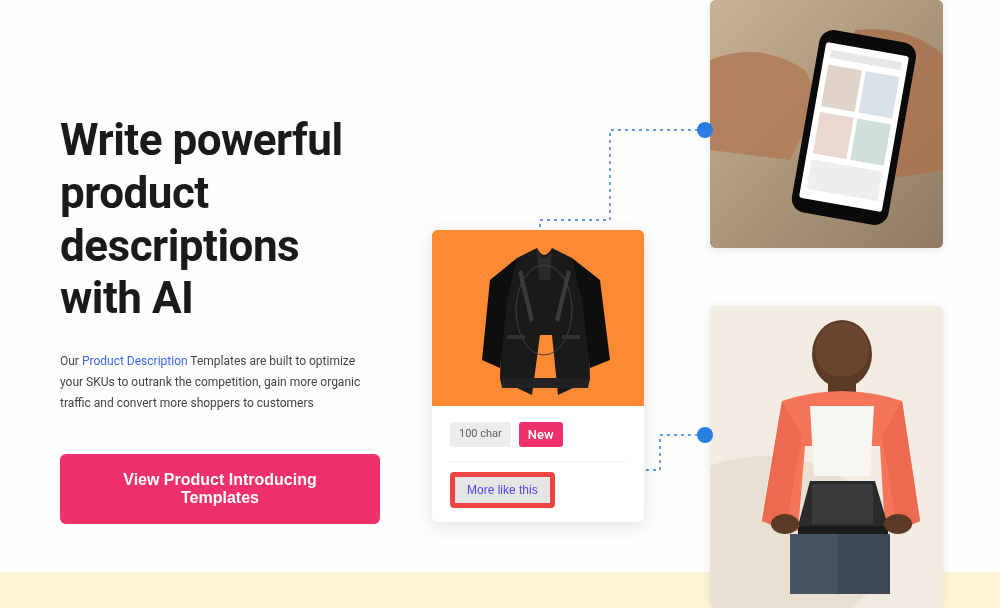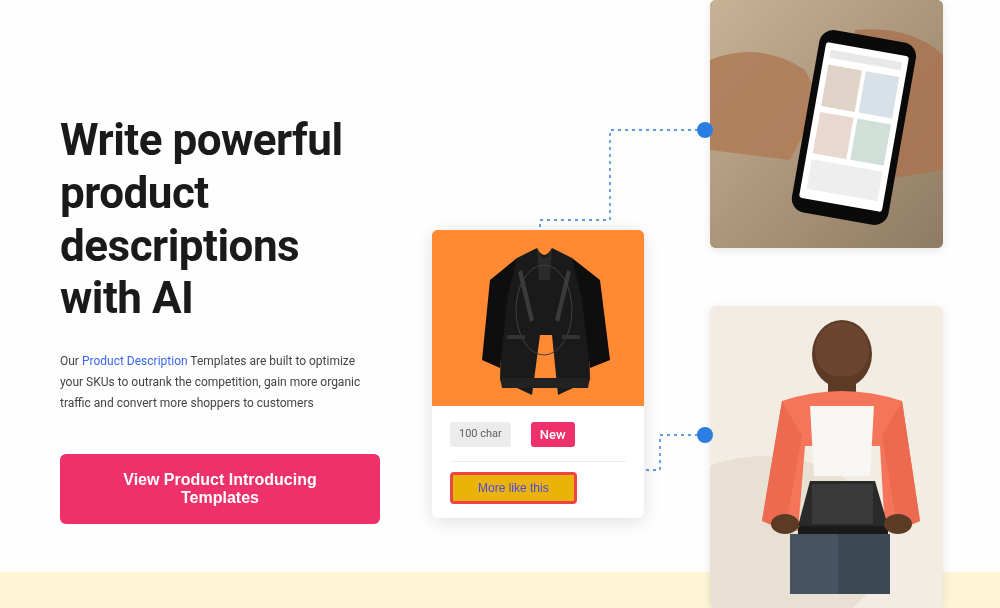--- a/index.html
+++ b/index.html
@@ -76,35 +76,35 @@
     .jacket-svg { width: 100%; height: 100%; }
     .card-body {
       padding: 16px 18px 14px;
     }
     .card-desc {
       font-size: 12px;
       line-height: 1.55;
       color: #777;
       margin-bottom: 14px;
     }
-    .badges { display: flex; gap: 20px; margin-bottom: 14px; }
+    .badges { display: flex; gap: 8px; margin-bottom: 14px; }
     .badge-char {
       background: #ececec; color: #606060;
       padding: 5px 9px; font-size: 11px; border-radius: 3px;
     }
     .badge-new {
       background: #ee316b; color: #fff;
       padding: 5px 9px; font-size: 13px; border-radius: 3px; font-weight: 500;
     }
     .card-sep { border: none; border-top: 1px solid #eee; margin-bottom: 10px; }
     .more-btn {
-      border: 3px solid #ef4444;
+      border: 5px solid #ef4444;
       color: #4f46e5;
-      background: #eab308;
-      padding: 6px 25px;
+      background: #e5e5e5;
+      padding: 6px 12px;
       font-size: 12px;
       border-radius: 4px;
       cursor: pointer;
     }
 
     
     .img-top {
       position: absolute;
       left: 710px; top: 0px;
       width: 233px; height: 248px;

